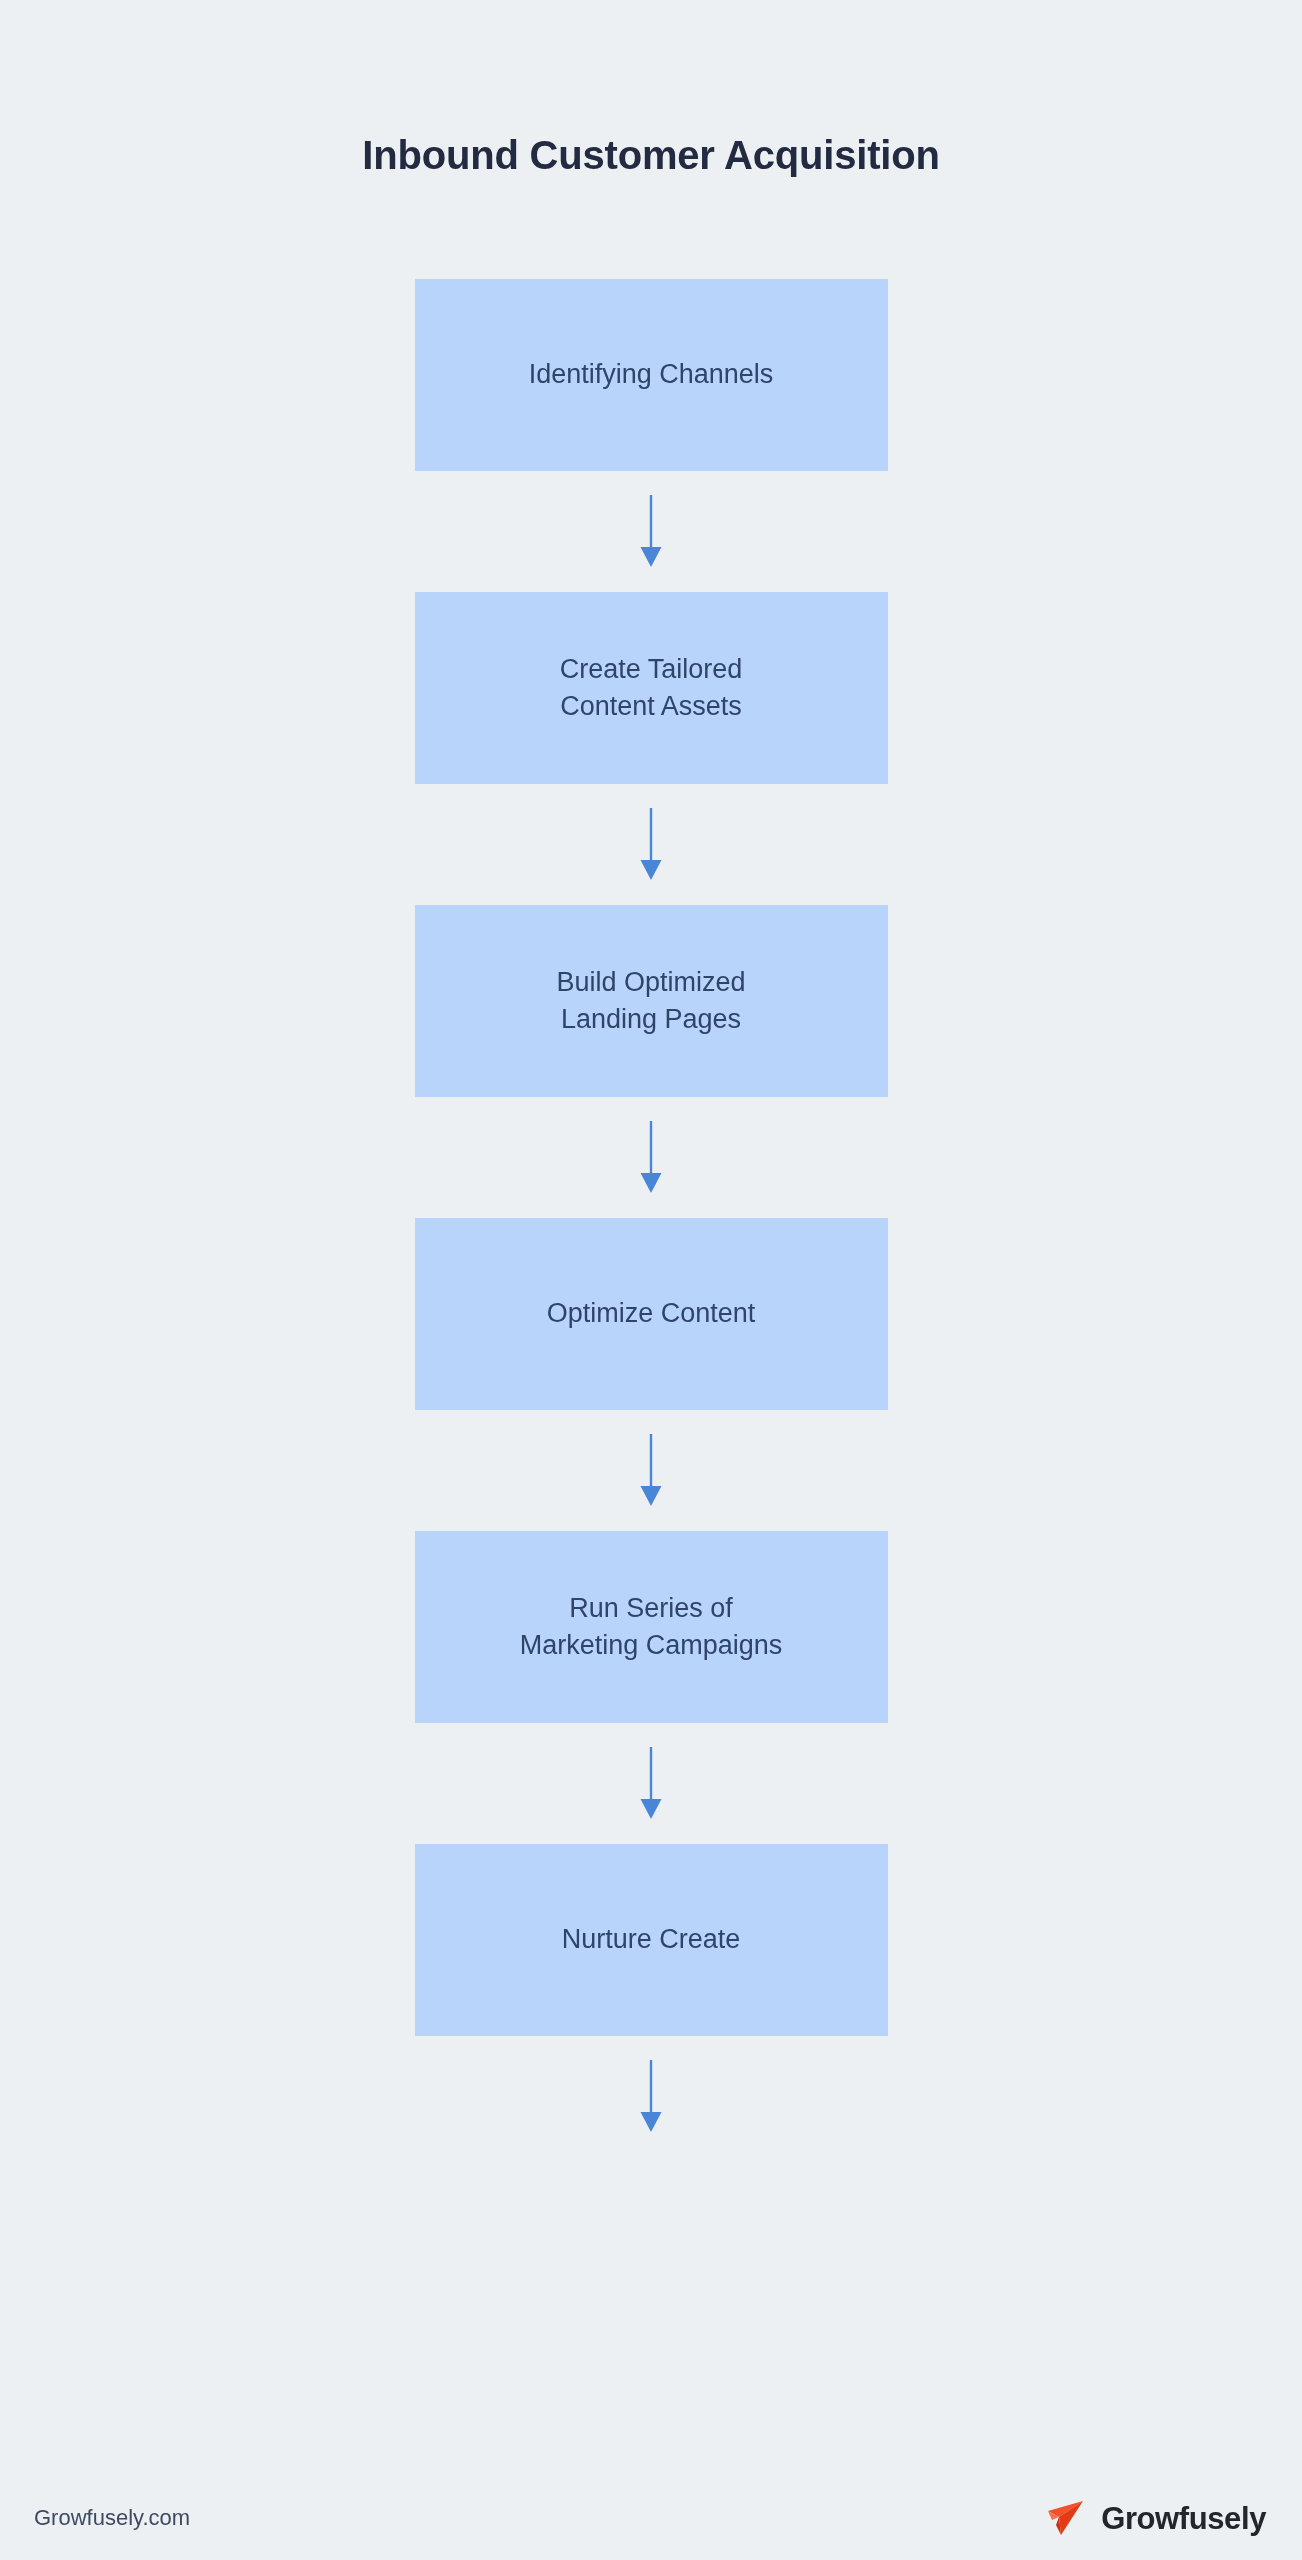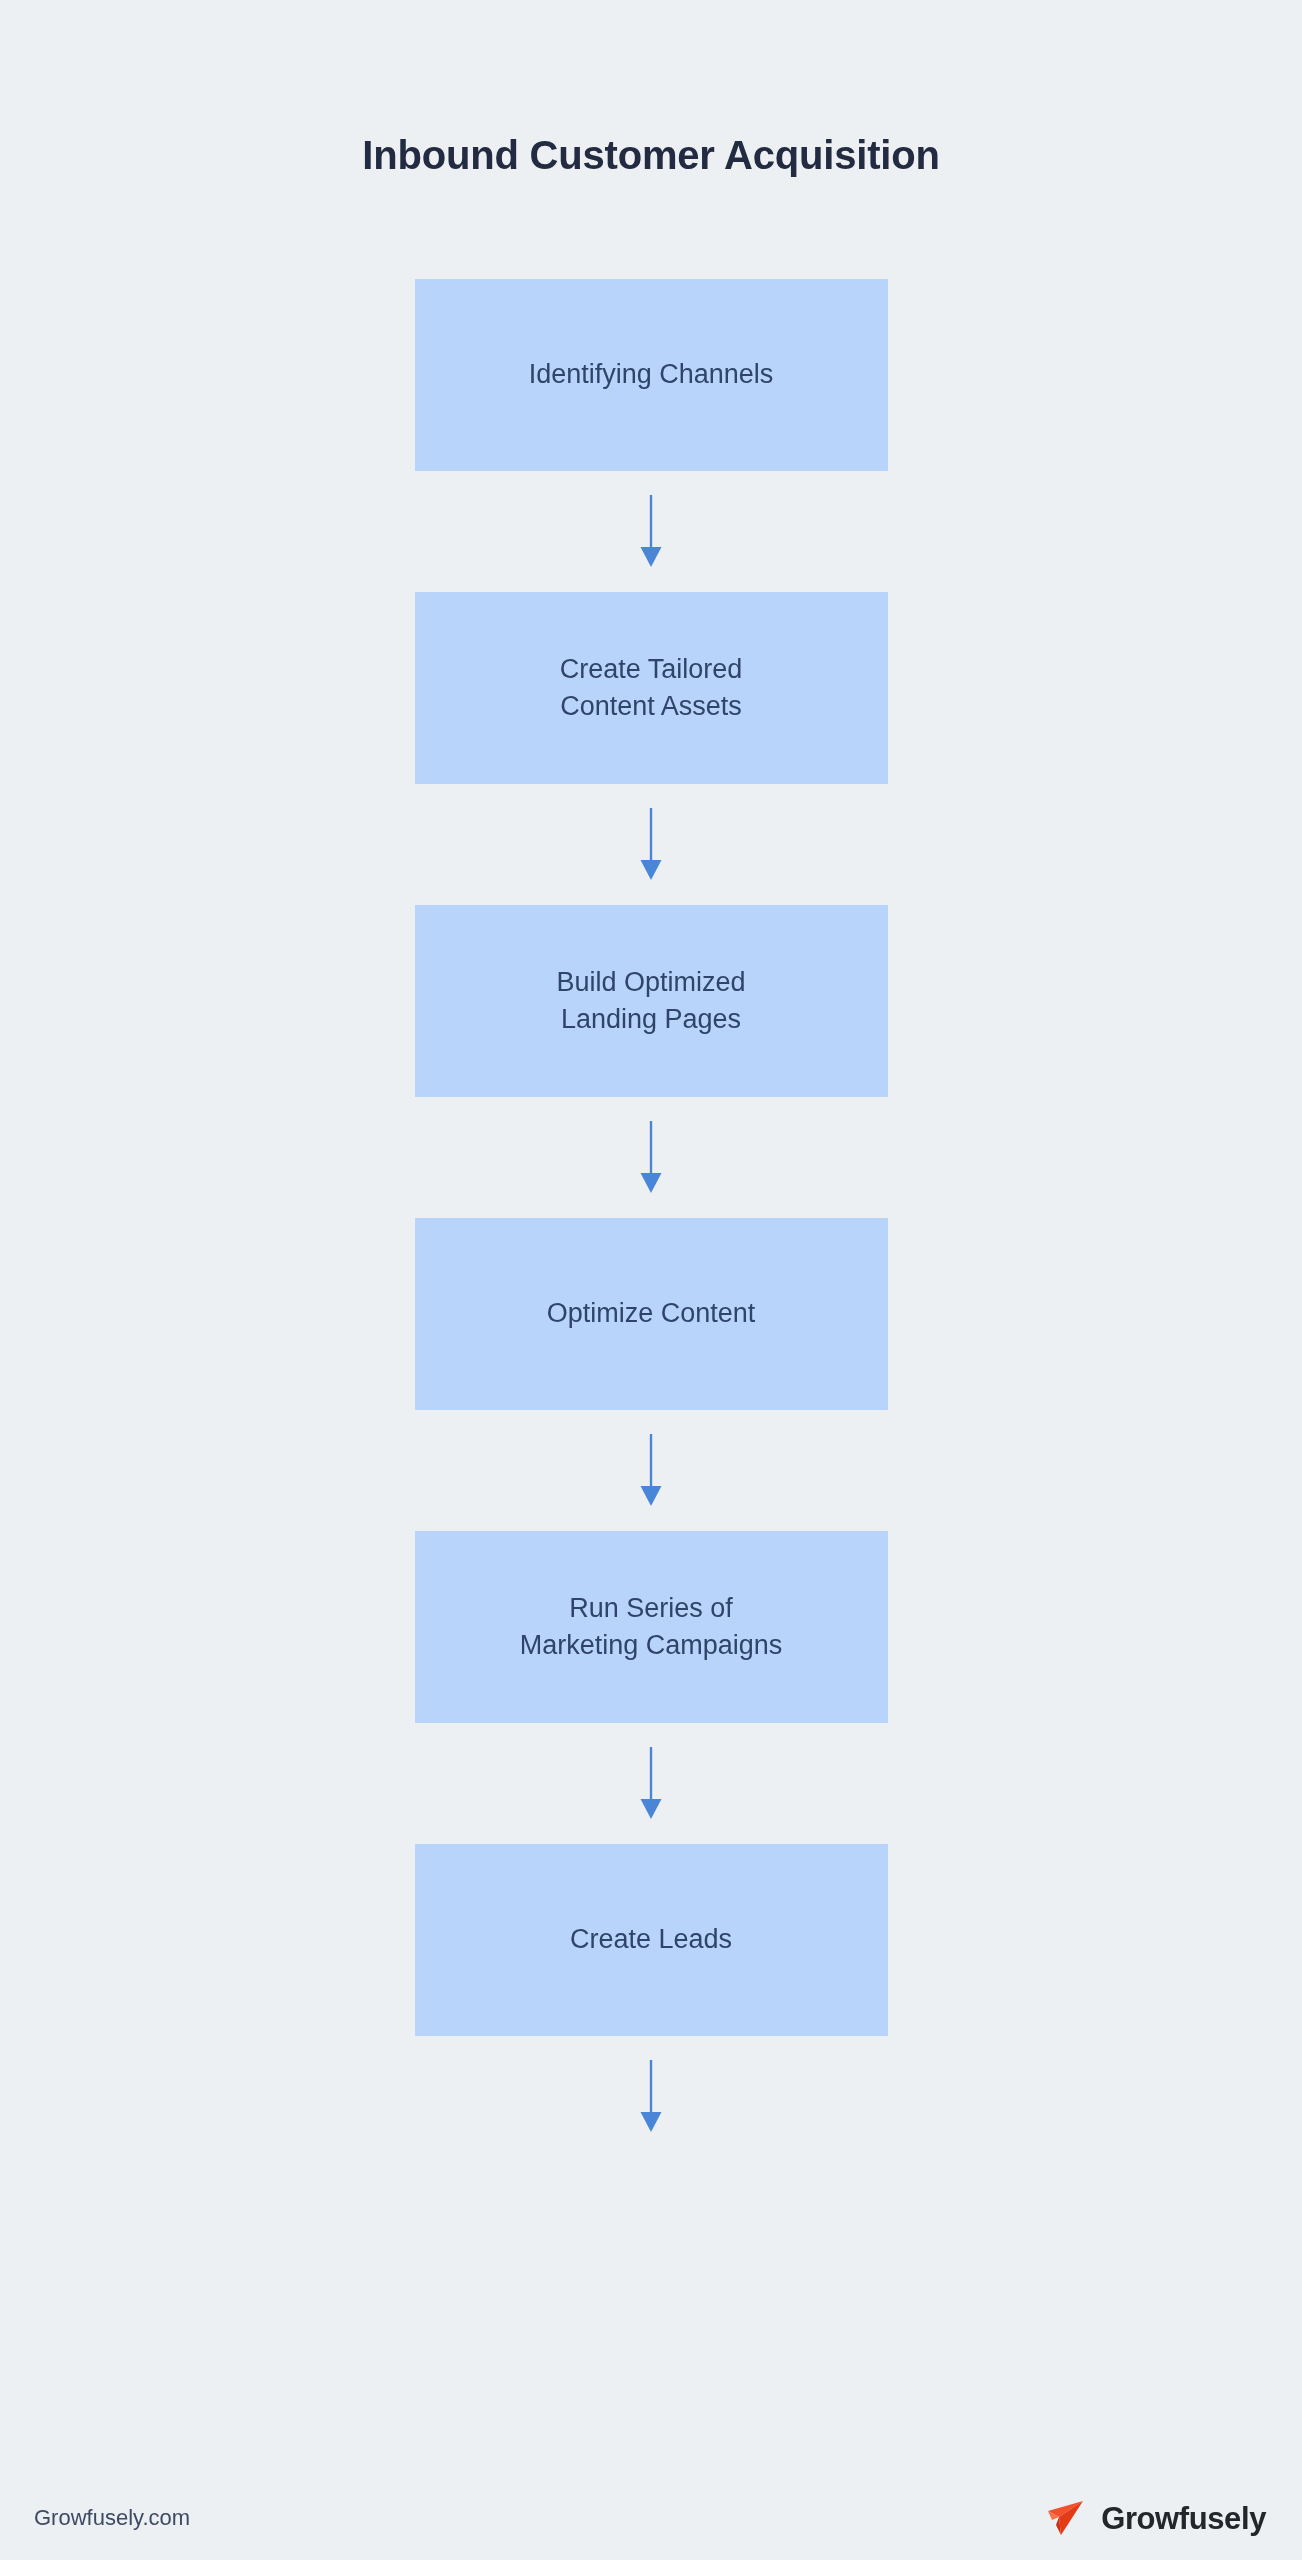--- a/index.html
+++ b/index.html
@@ -169,21 +169,21 @@
     </div>
 
     <div class="connector">
       <svg class="arrow-svg" width="26" height="74" viewBox="0 0 26 74">
         <line x1="13" y1="0" x2="13" y2="56" stroke="#4a86d8" stroke-width="2.4"></line>
         <polygon points="13,72 2.5,52 23.5,52" fill="#4a86d8"></polygon>
       </svg>
     </div>
 
     <div class="node">
-      <span class="node-label">Create Leads</span>
+      <span class="node-label">Nurture Create</span>
     </div>
 
     <div class="connector">
       <svg class="arrow-svg" width="26" height="74" viewBox="0 0 26 74">
         <line x1="13" y1="0" x2="13" y2="56" stroke="#4a86d8" stroke-width="2.4"></line>
         <polygon points="13,72 2.5,52 23.5,52" fill="#4a86d8"></polygon>
       </svg>
     </div>
 
 

